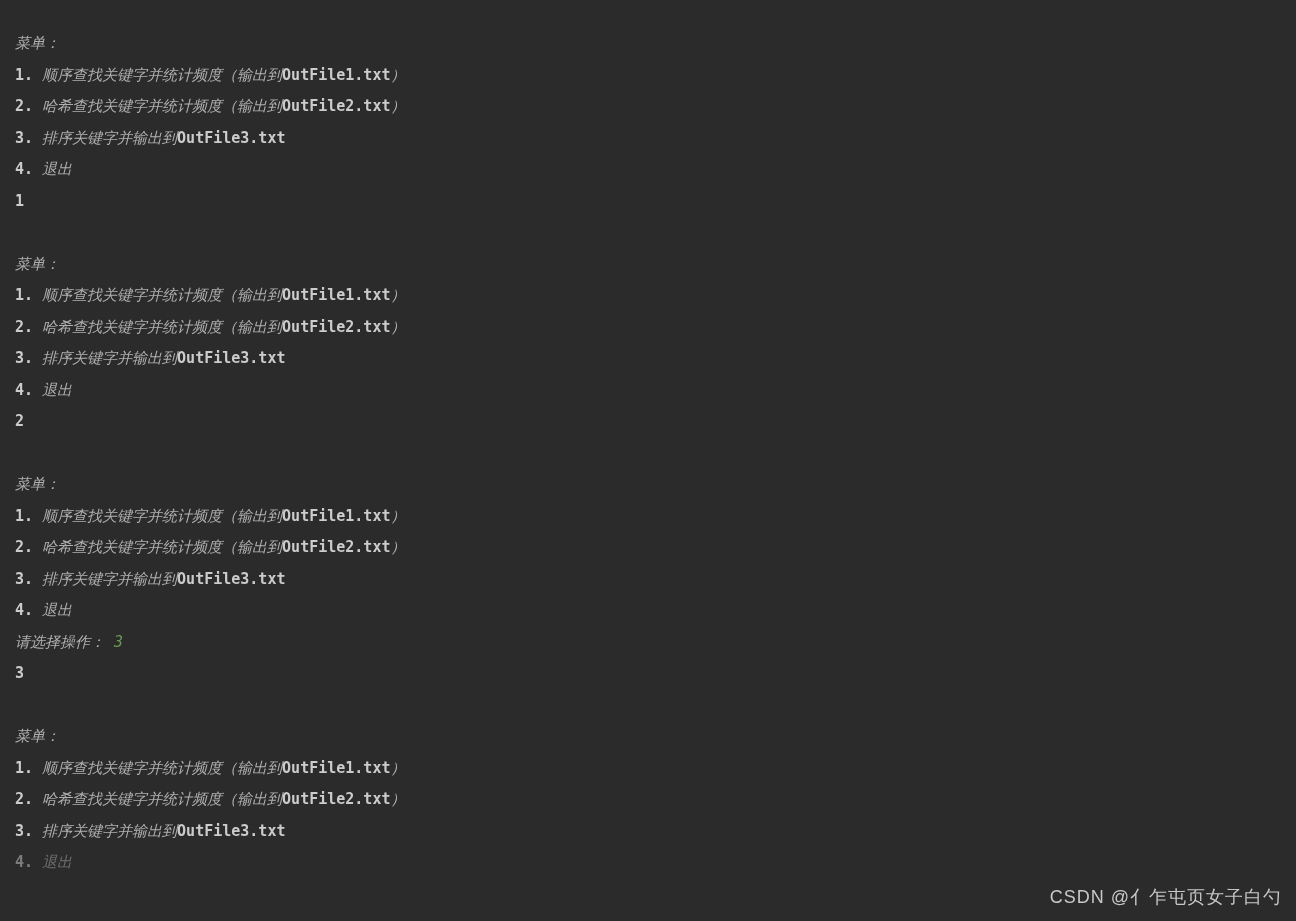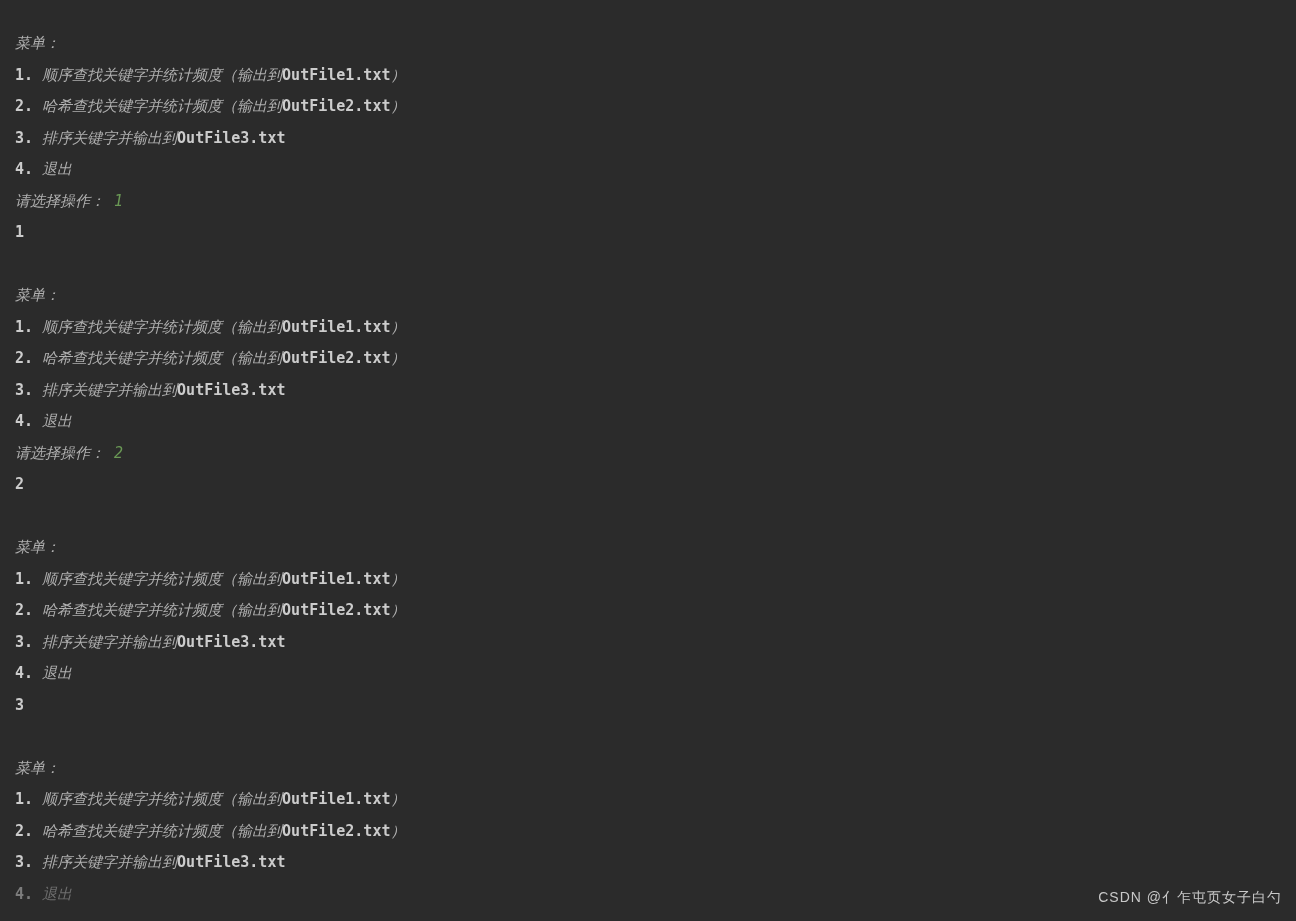--- a/index.html
+++ b/index.html
@@ -32,50 +32,49 @@
     }
     .input-green {
       color: #6a9955;
       font-style: italic;
     }
     .watermark {
       position: absolute;
       bottom: 8px;
       right: 14px;
       color: #c8c8c8;
-      font-size: 14px;
+      font-size: 18px;
       font-family: sans-serif;
       letter-spacing: 1px;
     }
   </style>
 </head>
 <body>
 
 <div id="terminal">
     <div class="terminal-line"><span class="normal">菜单：</span></div>
     <div class="terminal-line"><span class="bold">1.</span><span class="normal"> 顺序查找关键字并统计频度（输出到</span><span class="bold">OutFile1.txt</span><span class="normal">）</span></div>
     <div class="terminal-line"><span class="bold">2.</span><span class="normal"> 哈希查找关键字并统计频度（输出到</span><span class="bold">OutFile2.txt</span><span class="normal">）</span></div>
     <div class="terminal-line"><span class="bold">3.</span><span class="normal"> 排序关键字并输出到</span><span class="bold">OutFile3.txt</span></div>
     <div class="terminal-line"><span class="bold">4.</span><span class="normal"> 退出</span></div>
-    <div class="terminal-line"><span class="normal">请选择操作：</span><span class="input-green"> 1</span></div>
     <div class="terminal-line"><span class="bold">1</span></div>
     <div class="terminal-line"><span class="normal"> </span></div>
     <div class="terminal-line"><span class="normal">菜单：</span></div>
     <div class="terminal-line"><span class="bold">1.</span><span class="normal"> 顺序查找关键字并统计频度（输出到</span><span class="bold">OutFile1.txt</span><span class="normal">）</span></div>
     <div class="terminal-line"><span class="bold">2.</span><span class="normal"> 哈希查找关键字并统计频度（输出到</span><span class="bold">OutFile2.txt</span><span class="normal">）</span></div>
     <div class="terminal-line"><span class="bold">3.</span><span class="normal"> 排序关键字并输出到</span><span class="bold">OutFile3.txt</span></div>
     <div class="terminal-line"><span class="bold">4.</span><span class="normal"> 退出</span></div>
-    <div class="terminal-line"><span class="normal">请选择操作：</span><span class="input-green"> 2</span></div>
     <div class="terminal-line"><span class="bold">2</span></div>
     <div class="terminal-line"><span class="normal"> </span></div>
     <div class="terminal-line"><span class="normal">菜单：</span></div>
     <div class="terminal-line"><span class="bold">1.</span><span class="normal"> 顺序查找关键字并统计频度（输出到</span><span class="bold">OutFile1.txt</span><span class="normal">）</span></div>
     <div class="terminal-line"><span class="bold">2.</span><span class="normal"> 哈希查找关键字并统计频度（输出到</span><span class="bold">OutFile2.txt</span><span class="normal">）</span></div>
     <div class="terminal-line"><span class="bold">3.</span><span class="normal"> 排序关键字并输出到</span><span class="bold">OutFile3.txt</span></div>
     <div class="terminal-line"><span class="bold">4.</span><span class="normal"> 退出</span></div>
+    <div class="terminal-line"><span class="normal">请选择操作：</span><span class="input-green"> 3</span></div>
     <div class="terminal-line"><span class="bold">3</span></div>
     <div class="terminal-line"><span class="normal"> </span></div>
     <div class="terminal-line"><span class="normal">菜单：</span></div>
     <div class="terminal-line"><span class="bold">1.</span><span class="normal"> 顺序查找关键字并统计频度（输出到</span><span class="bold">OutFile1.txt</span><span class="normal">）</span></div>
     <div class="terminal-line"><span class="bold">2.</span><span class="normal"> 哈希查找关键字并统计频度（输出到</span><span class="bold">OutFile2.txt</span><span class="normal">）</span></div>
     <div class="terminal-line"><span class="bold">3.</span><span class="normal"> 排序关键字并输出到</span><span class="bold">OutFile3.txt</span></div>
     <div class="terminal-line" style="opacity: 0.5;"><span class="bold">4.</span><span class="normal"> 退出</span></div>
   </div>
 
 <div class="watermark">CSDN @亻乍屯页女子白勺</div>

